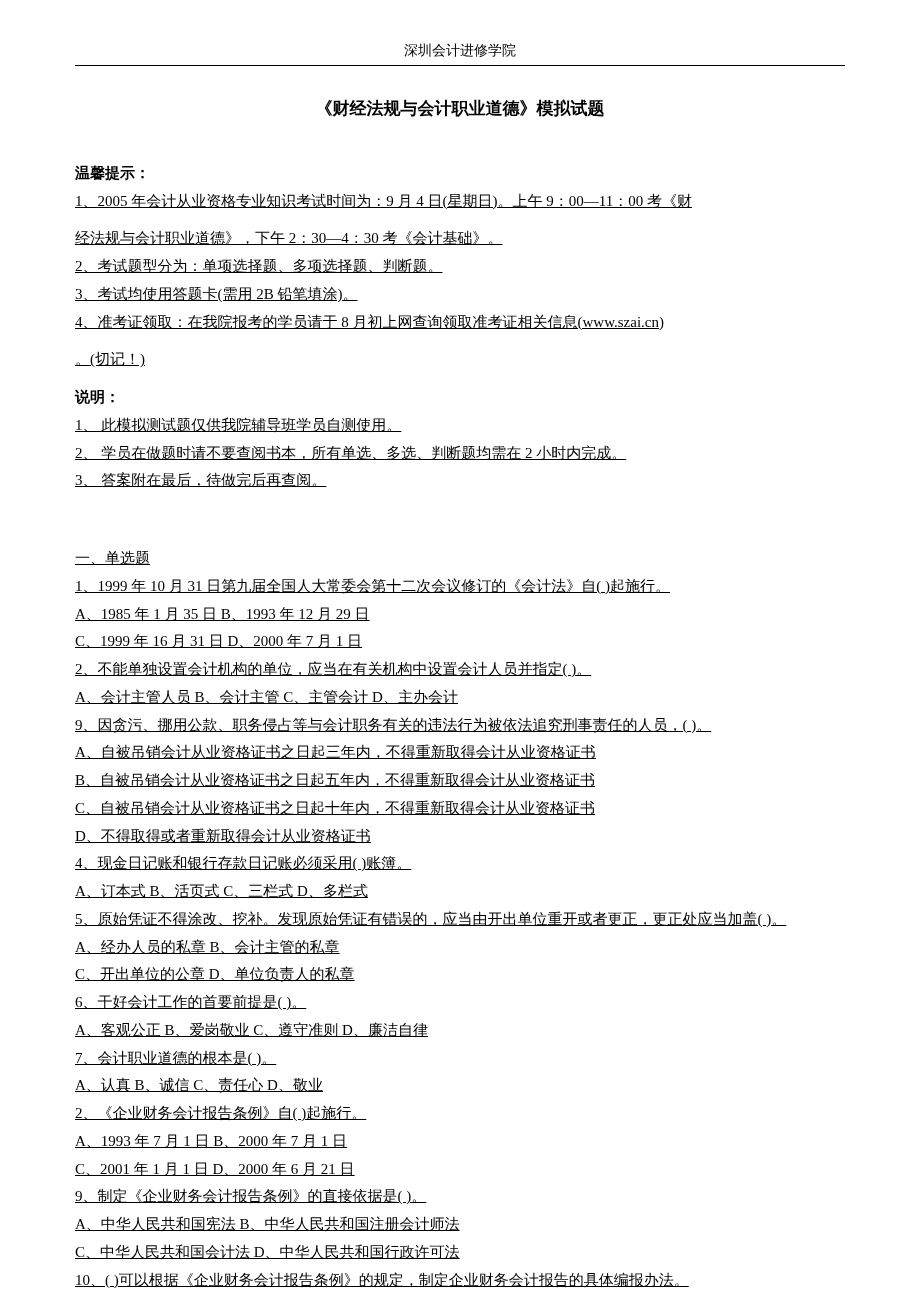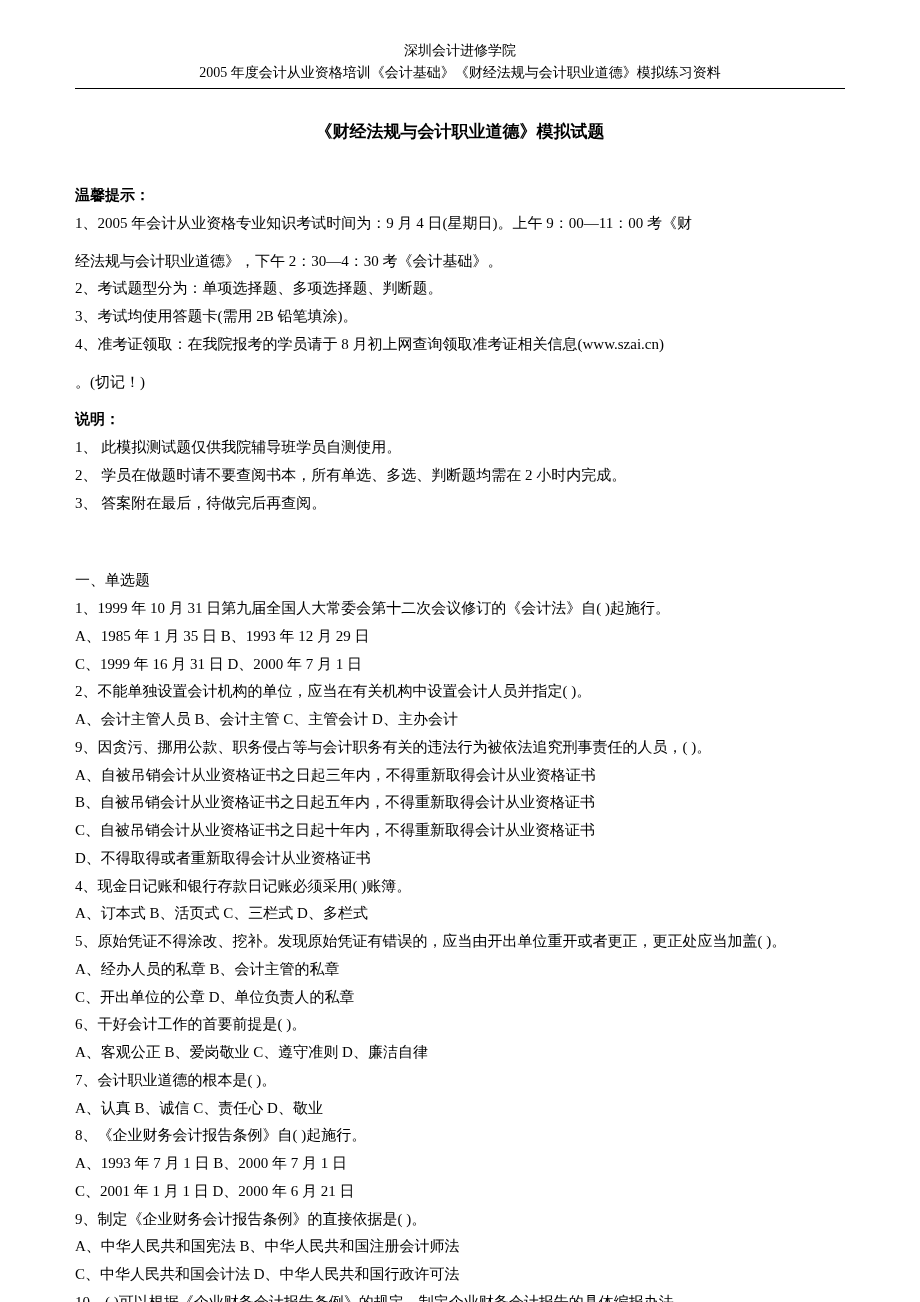--- a/index.html
+++ b/index.html
@@ -26,34 +26,34 @@
       font-weight: bold;
       font-size: 17px;
       margin: 18px 0 35px 0;
     }
     .section-header {
       font-weight: bold;
     }
     .paragraph {
       text-align: justify;
       margin: 0;
+      text-decoration: underline;
     }
     .gap {
       height: 25px;
     }
     .small-gap {
       height: 10px;
     }
   </style>
 </head>
 <body>
 
 <div class="header-block">
   <div>深圳会计进修学院</div>
-  <div>2005 年度会计从业资格培训《会计基础》《财经法规与会计职业道德》模拟练习资料</div>
 </div>
 
 <div class="title">《财经法规与会计职业道德》模拟试题</div>
 
 <div class="section-header">温馨提示：</div>
 <div class="paragraph">1、2005 年会计从业资格专业知识考试时间为：9 月 4 日(星期日)。上午 9：00—11：00 考《财</div>
 <div class="small-gap"></div>
 <div class="paragraph">经法规与会计职业道德》，下午 2：30—4：30 考《会计基础》。</div>
 <div class="paragraph">2、考试题型分为：单项选择题、多项选择题、判断题。</div>
 <div class="paragraph">3、考试均使用答题卡(需用 2B 铅笔填涂)。</div>
@@ -83,19 +83,19 @@
 <div class="paragraph"> D、不得取得或者重新取得会计从业资格证书</div>
 <div class="paragraph"> 4、现金日记账和银行存款日记账必须采用(      )账簿。</div>
 <div class="paragraph"> A、订本式          B、活页式          C、三栏式          D、多栏式</div>
 <div class="paragraph"> 5、原始凭证不得涂改、挖补。发现原始凭证有错误的，应当由开出单位重开或者更正，更正处应当加盖(      )。</div>
 <div class="paragraph"> A、经办人员的私章          B、会计主管的私章</div>
 <div class="paragraph"> C、开出单位的公章          D、单位负责人的私章</div>
 <div class="paragraph"> 6、干好会计工作的首要前提是(      )。</div>
 <div class="paragraph"> A、客观公正        B、爱岗敬业        C、遵守准则        D、廉洁自律</div>
 <div class="paragraph"> 7、会计职业道德的根本是(      )。</div>
 <div class="paragraph"> A、认真            B、诚信              C、责任心        D、敬业</div>
-<div class="paragraph"> 8、《企业财务会计报告条例》自(      )起施行。</div>
+<div class="paragraph"> 2、《企业财务会计报告条例》自(      )起施行。</div>
 <div class="paragraph"> A、1993 年 7 月 1 日            B、2000 年 7 月 1 日</div>
 <div class="paragraph"> C、2001 年 1 月 1 日        D、2000 年 6 月 21 日</div>
 <div class="paragraph"> 9、制定《企业财务会计报告条例》的直接依据是(      )。</div>
 <div class="paragraph"> A、中华人民共和国宪法        B、中华人民共和国注册会计师法</div>
 <div class="paragraph"> C、中华人民共和国会计法      D、中华人民共和国行政许可法</div>
 <div class="paragraph"> 10、(      )可以根据《企业财务会计报告条例》的规定，制定企业财务会计报告的具体编报办法。</div>
 
 </body></html>

